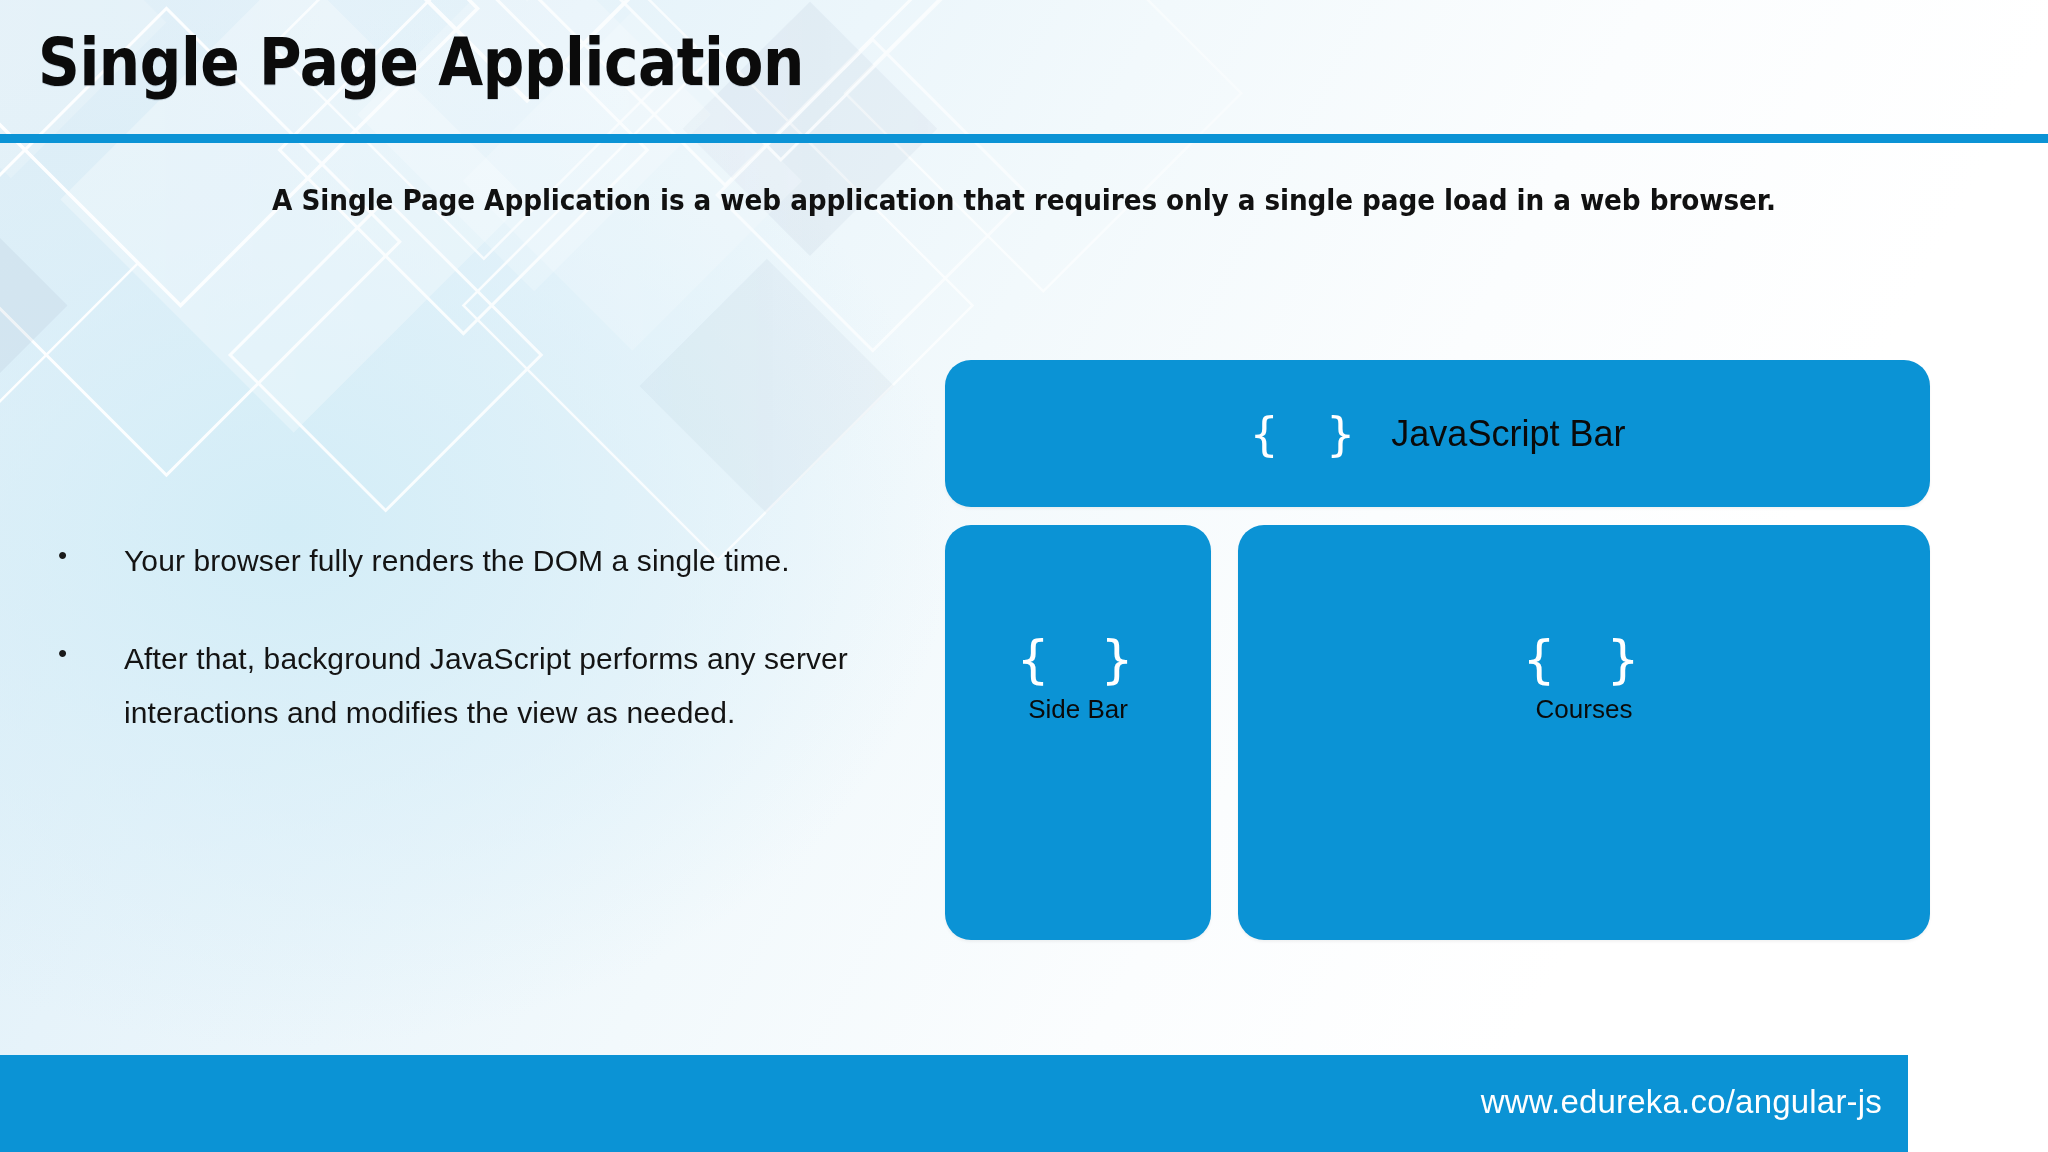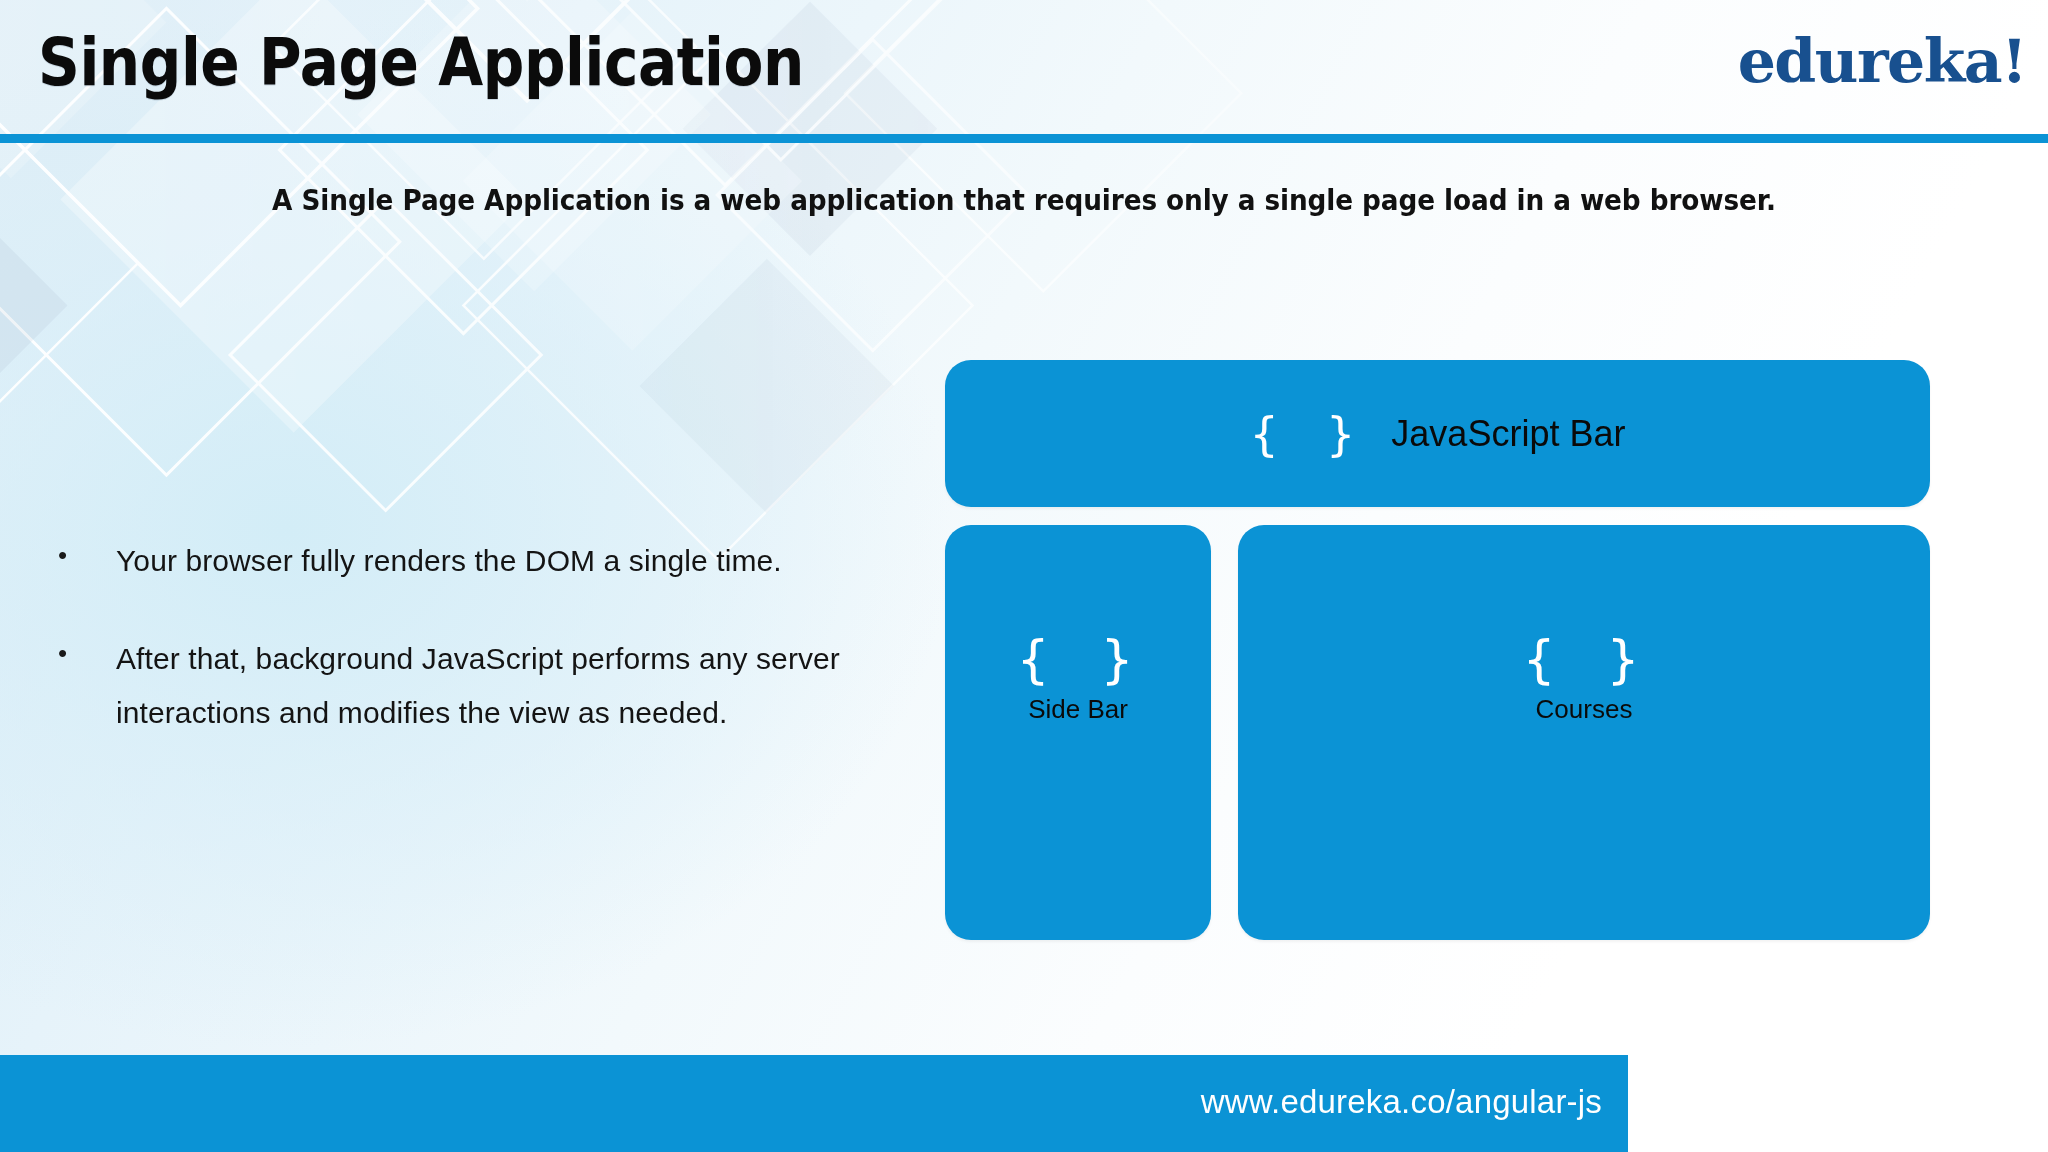--- a/index.html
+++ b/index.html
@@ -112,20 +112,21 @@
     text-align: left;
     padding-left: 6px;
   }
   .bullet-text {
     flex: 1 1 auto;
     font-size: 30px;
     line-height: 54px;
     color: #141414;
     font-family: "Liberation Sans", sans-serif;
     letter-spacing: 0.1px;
+    margin-left: 8px;
   }
 
   
   .diagram {
     position: absolute;
     left: 945px;
     top: 360px;
     width: 985px;
     height: 580px;
   }
@@ -185,21 +186,21 @@
     line-height: 1.1;
     white-space: nowrap;
   }
   .panel-nav .panel-label { font-size: 36px; }
 
   
   .footer {
     position: absolute;
     left: 0;
     top: 1055px;
-    width: 1628px;
+    width: 1908px;
     height: 97px;
     background: #0b93d5;
   }
   .footer-url {
     position: absolute;
     right: 26px;
     top: 28px;
     font-family: "Liberation Sans", sans-serif;
     font-size: 33px;
     color: #ffffff;
@@ -280,21 +281,20 @@
           <rect x="-380" y="40" width="300" height="300" fill="none" stroke="#ffffff" stroke-width="2.5"></rect>
           <rect x="-150" y="60" width="240" height="240" fill="#ffffff" opacity="0.25"></rect>
           <rect x="120" y="140" width="180" height="180" fill="#8ea7bd" opacity="0.12"></rect>
         </g>
       </g>
     </svg>
   </div>
 
   <div class="header">
     <div class="slide-title">Single Page Application</div>
-    <div class="brand-logo">edureka!</div>
   </div>
   <div class="header-rule"></div>
 
   <div class="lead">A Single Page Application is a web application that requires only a single page load in a web browser.</div>
 
   <div class="bullets">
     <div class="bullet-row">
       <span class="bullet-dot">•</span>
       <span class="bullet-text">Your browser fully renders the DOM a single time.</span>
     </div>

